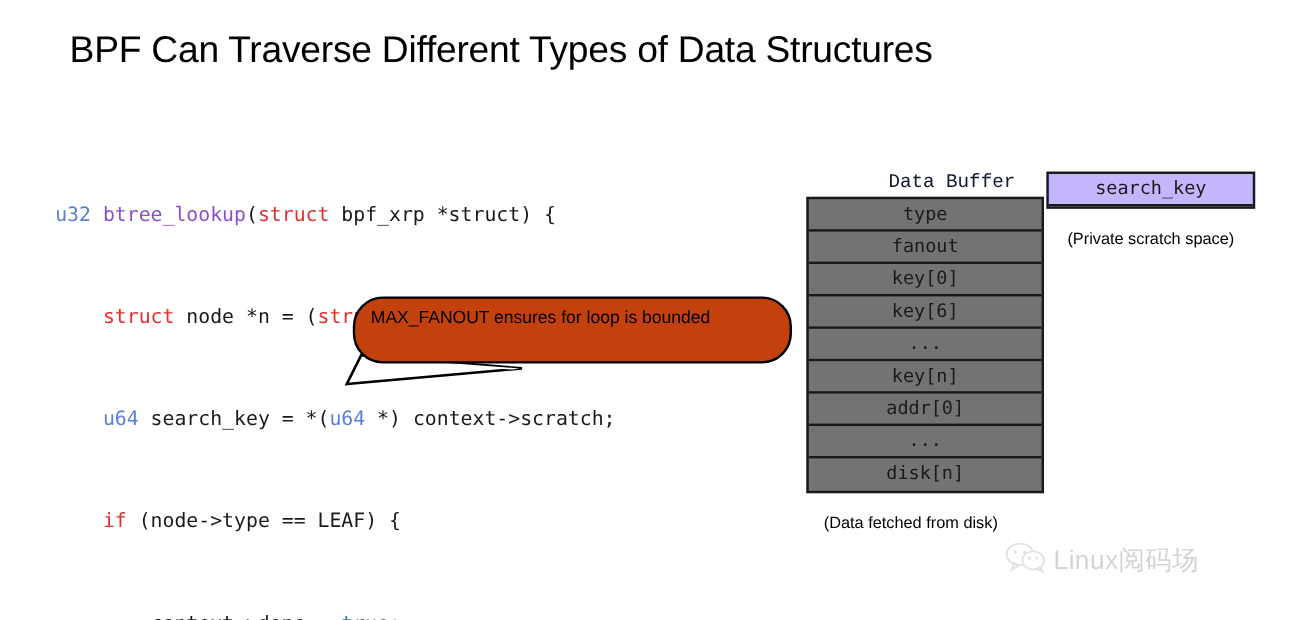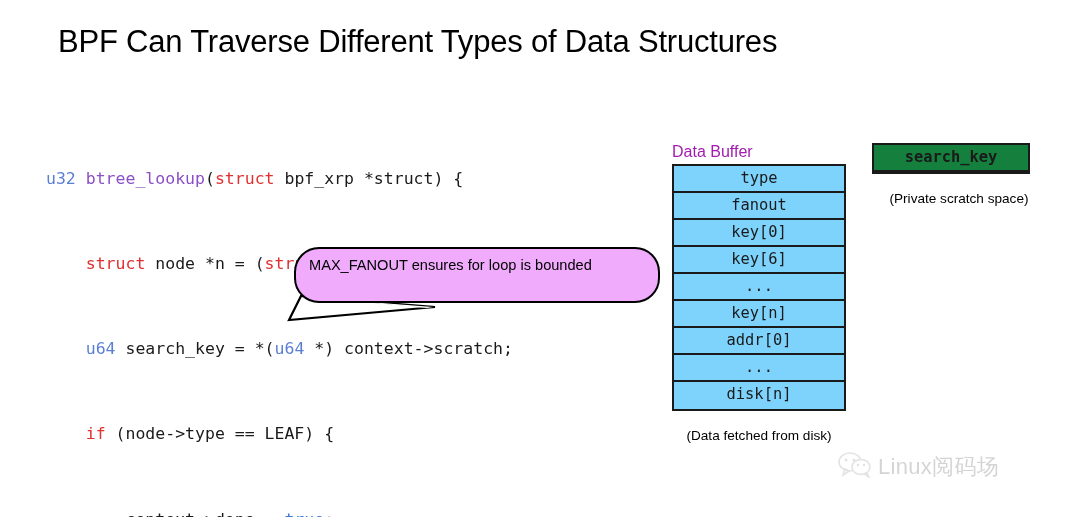--- a/index.html
+++ b/index.html
@@ -59,21 +59,21 @@
   
   #callout {
     position: absolute;
     left: 294px;
     top: 247px;
     width: 366px;
     height: 56px;
     box-sizing: border-box;
     border: 2.4px solid #000000;
     border-radius: 25px;
-    background: #f0abfc;
+    background: #c2410c;
     z-index: 5;
   }
   #callout-text {
     position: absolute;
     left: 13px;
     top: 6px;
     width: 292px;
     font-family: "Liberation Sans", sans-serif;
     font-size: 14.6px;
     line-height: 21px;
@@ -86,24 +86,24 @@
     width: 150px;
     height: 26px;
     z-index: 4;
     overflow: visible;
   }
 
   
   .buffer-group { position: absolute; }
 
   .buffer-label {
-    font-family: Liberation Sans, sans-serif;
+    font-family: Liberation Mono, monospace;
     font-size: 16px;
-    text-align: left;
-    color: #a21caf;
+    text-align: right;
+    color: #0f172a;
     margin-bottom: 3px;
   }
   .buffer-caption {
     font-family: "Liberation Sans", sans-serif;
     font-size: 13.6px;
     text-align: center;
     color: #000000;
     margin-top: 17px;
     white-space: nowrap;
   }
@@ -117,24 +117,24 @@
     line-height: 25px;
     text-align: center;
     font-family: "DejaVu Sans Mono", "Liberation Mono", monospace;
     font-size: 15.4px;
     color: #1a1a1a;
     border-bottom: 2.2px solid #1a1a1a;
   }
   .buffer-row:last-child { border-bottom: none; }
 
   #data-buffer-group { left: 672px; top: 143px; width: 174px; }
-  #data-buffer-table { width: 174px; background: #7dd3fc; }
+  #data-buffer-table { width: 198px; background: #737373; }
 
   #scratch-buffer-group { left: 872px; top: 143px; width: 174px; }
-  #scratch-buffer-table { width: 158px; background: #15803d; font-weight: bold; }
+  #scratch-buffer-table { width: 174px; background: #c4b5fd; }
   #scratch-key-row {
     box-sizing: border-box;
     height: 27px;
     line-height: 25px;
     text-align: center;
     font-family: "DejaVu Sans Mono", "Liberation Mono", monospace;
     font-size: 15.4px;
     color: #1a1a1a;
     border-bottom: 2.2px solid #1a1a1a;
   }

